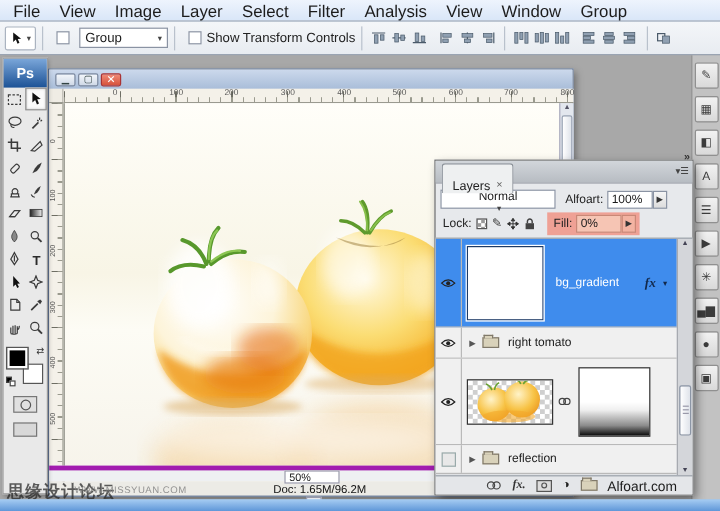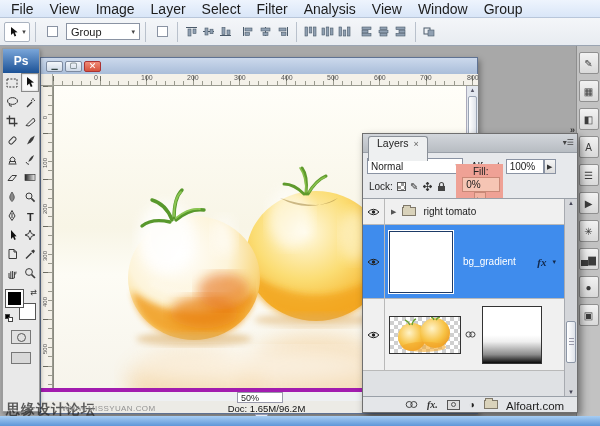--- a/index.html
+++ b/index.html
@@ -97,34 +97,34 @@
   .qmask { width:20px; height:14px; margin:10px auto 0; border:1px solid #777; background:#e0e0e0; display:flex; align-items:center; justify-content:center; }
   .qmask i { width:9px; height:9px; border:1px solid #555; border-radius:50%; }
   .smode { width:20px; height:12px; margin:8px auto 0; border:1px solid #777; background:#d8d8d8; }
 
   
   .lpanel { left:362px; top:133px; width:216px; height:280px; background:#e7e9ec;
     border:1px solid #6f6f6f; box-shadow:3px 4px 8px rgba(0,0,0,.45); z-index:8; }
   .ltabbar { height:19px; background:linear-gradient(#d2d6db,#b7bcc2); border-bottom:1px solid #9aa0a8; position:relative; }
   .ltab { position:absolute; left:5px; top:2px; height:17px; padding:12px 8px;
     background:#eef0f1; border:1px solid #8a9098; border-bottom:none; border-radius:3px 3px 0 0;
-    font-size:10.5px; display:flex; align-items:flex-end; gap:5px; color:#222; }
+    font-size:10.5px; display:flex; align-items:flex-start; gap:5px; color:#222; }
   .ltab .x { color:#666; font-size:9px; }
   .lcollapse { position:absolute; right:3px; top:-9px; font-size:9px; font-weight:bold; color:#333; letter-spacing:-1px; }
   .lmenu { position:absolute; right:3px; top:4px; font-size:8px; color:#444; }
   .lctrls { padding:3px 4px 2px; }
   .lrow1,.lrow2 { display:flex; align-items:center; height:20px; }
-  .blend { width:96px; height:16px; background:#fff; border:1px solid #8a93a3; display:flex; align-items:center; justify-content:space-between; padding:0 3px; font-size:10px; }
+  .blend { width:96px; height:16px; background:#fff; border:1px solid #8a93a3; display:flex; align-items:center; justify-content:space-between; padding:0 3px; font-size:10px;flex-direction:column; }
   .lbl { font-size:10px; color:#222; margin-left:8px; }
   .valbox { width:38px; height:15px; background:#fff; border:1px solid #8a93a3; font-size:10px; padding:1px 3px; margin-left:3px; }
   .sbtn { width:12px; height:15px; border:1px solid #8a93a3; background:linear-gradient(#f5f5f5,#ddd); font-size:7px; text-align:center; line-height:14px; color:#333; }
   .lockicons { display:flex; align-items:center; gap:4px; margin-left:4px; }
   .lk-checker { width:9px; height:9px; border:1px solid #555;
     background:repeating-conic-gradient(#999 0 25%,#fff 0 50%) 0 0/6px 6px; }
-  .fillhl { display:flex; align-items:center; background:#efa195; padding:2px 3px; margin-left:10px;flex-direction:column; }
+  .fillhl { display:flex; align-items:center; background:#efa195; padding:2px 3px; margin-left:10px; }
   .fillhl .lbl { margin-left:2px; }
   .fillhl .valbox { background:#f6c5b4; border-color:#c98877; }
   .fillhl .sbtn { background:#f3b3a2; border-color:#c98877; }
 
   .llist { position:relative; background:#dfe1e4; border-top:1px solid #9aa0a8; height:198px; overflow:hidden; }
   .lrow { display:flex; align-items:center; margin-right:13px; background:#f0f0f0; border-bottom:1px solid #b9b9b9; }
   .eyec { width:22px; align-self:stretch; border-right:1px solid #b9b9b9; display:flex; align-items:center; justify-content:center; }
   .row-sel { background:#3f8ced; color:#fff; }
   .thumb1 { width:64px; height:62px; background:#fff; border:1px solid #1d3a66; outline:1px solid #fff; margin:4px 0 4px 4px; }
   .lname { font-size:10px; margin-left:10px; }
@@ -180,20 +180,21 @@
     <span class="ddarrow">▾</span>
   </div>
   <div class="opt-sep"></div>
   <span class="checkbox"></span>
   <div class="dropdown">
     <span>Group</span>
     <span class="ddarrow">▾</span>
   </div>
   <div class="opt-sep"></div>
   <span class="checkbox"></span>
+  <span class="optlabel">Show Transform Controls</span>
   <div class="opt-sep"></div>
 
   <svg class="ai" width="13" height="11">
       <line x1="1" y1="1.5" x2="12" y2="1.5" stroke="#4a5a6a"></line>
       <rect x="3" y="3" width="3" height="7" fill="#90a0b2" stroke="#4a5a6a" stroke-width=".6"></rect>
       <rect x="8" y="3" width="3" height="4.5" fill="#90a0b2" stroke="#4a5a6a" stroke-width=".6"></rect>
     </svg>
   <svg class="ai" width="13" height="11">
       <line x1="1" y1="5.5" x2="12" y2="5.5" stroke="#4a5a6a"></line>
       <rect x="3" y="2" width="3" height="7" fill="#90a0b2" stroke="#4a5a6a" stroke-width=".6"></rect>
@@ -600,45 +601,45 @@
       <div class="fillhl">
         <span class="lbl">Fill:</span>
         <span class="valbox">0%</span>
         <span class="sbtn">▶</span>
       </div>
     </div>
   </div>
 
   <div class="llist">
 
+    <div class="lrow row-sel" style="height:74px">
+      <div class="eyec">
+        <svg width="13" height="8">
+            <path d="M1 4 Q6.5 -1.5 12 4 Q6.5 9.5 1 4 Z" fill="none" stroke="#222"></path>
+            <circle cx="6.5" cy="4" r="1.7" fill="#222"></circle>
+          </svg>
+      </div>
+      <div class="thumb1"></div>
+      <span class="lname">bg_gradient</span>
+      <span class="fxwrap">
+        <span class="fxit">fx</span>
+        <span class="ddarrow" style="color:#12284a">▾</span>
+      </span>
+    </div>
+
     <div class="lrow" style="height:26px">
       <div class="eyec">
         <svg width="13" height="8">
             <path d="M1 4 Q6.5 -1.5 12 4 Q6.5 9.5 1 4 Z" fill="none" stroke="#222"></path>
             <circle cx="6.5" cy="4" r="1.7" fill="#222"></circle>
           </svg>
       </div>
       <span class="grp-tri">▶</span>
       <span class="folder"></span>
       <span class="lname" style="margin-left:7px">right tomato</span>
-    </div>
-
-    <div class="lrow row-sel" style="height:74px">
-      <div class="eyec">
-        <svg width="13" height="8">
-            <path d="M1 4 Q6.5 -1.5 12 4 Q6.5 9.5 1 4 Z" fill="none" stroke="#222"></path>
-            <circle cx="6.5" cy="4" r="1.7" fill="#222"></circle>
-          </svg>
-      </div>
-      <div class="thumb1"></div>
-      <span class="lname">bg_gradient</span>
-      <span class="fxwrap">
-        <span class="fxit">fx</span>
-        <span class="ddarrow" style="color:#12284a">▾</span>
-      </span>
     </div>
 
     <div class="lrow" style="height:72px">
       <div class="eyec">
         <svg width="13" height="8">
             <path d="M1 4 Q6.5 -1.5 12 4 Q6.5 9.5 1 4 Z" fill="none" stroke="#222"></path>
             <circle cx="6.5" cy="4" r="1.7" fill="#222"></circle>
           </svg>
       </div>
       <div class="thumb3">
@@ -656,20 +657,28 @@
           <ellipse cx="34" cy="30" rx="22" ry="5" fill="#f4a82c" opacity=".6"></ellipse>
         </svg>
       </div>
       <svg class="chain" width="11" height="9">
           <circle cx="3.6" cy="4.5" r="2.6" fill="none" stroke="#444"></circle>
           <circle cx="7.4" cy="4.5" r="2.6" fill="none" stroke="#444"></circle>
         </svg>
       <div class="maskthumb"></div>
     </div>
 
+    <div class="lrow" style="height:24px">
+      <div class="eyec">
+          <span class="emptyeye"></span>
+        </div>
+      <span class="grp-tri">▶</span>
+      <span class="folder"></span>
+      <span class="lname" style="margin-left:7px">reflection</span>
+    </div>
 
     <div class="lscroll">
       <span class="lsarr" style="top:1px">▲</span>
       <div class="lthumbbar"></div>
       <span class="lsarr" style="bottom:1px">▼</span>
     </div>
   </div>
 
   <div class="lbottom">
     <svg width="13" height="9">

